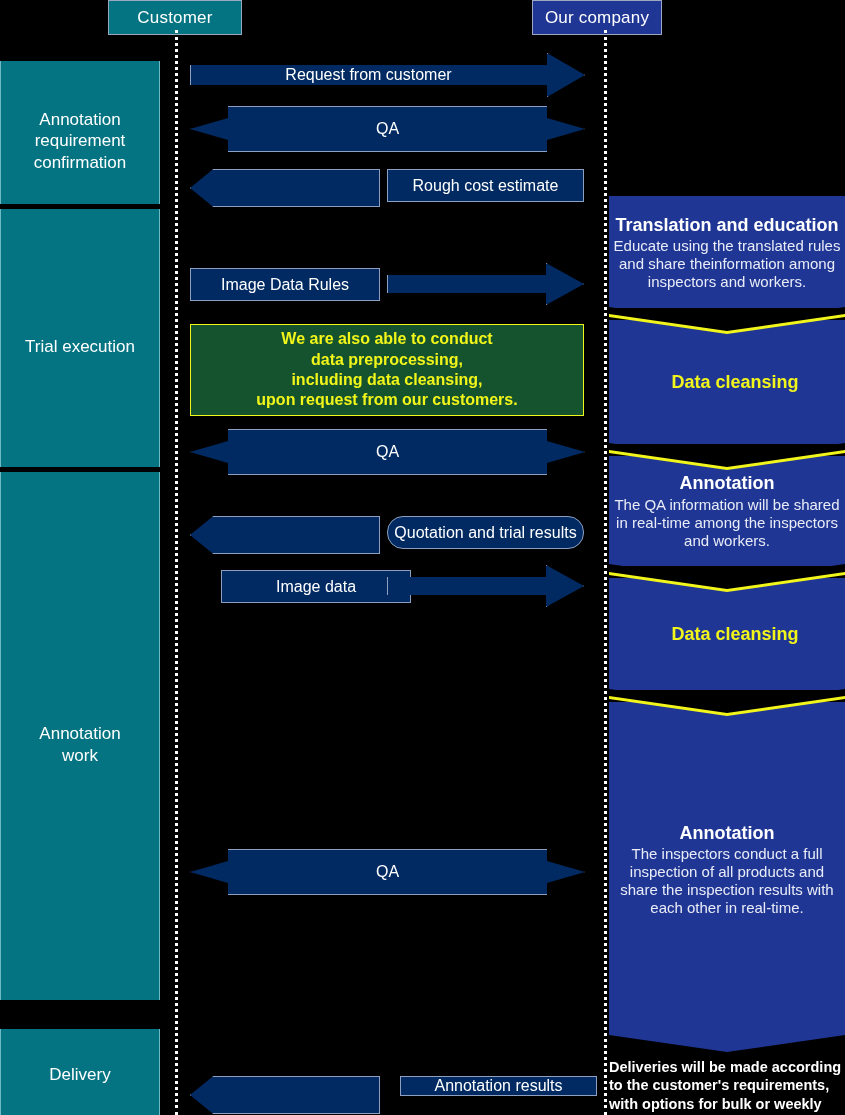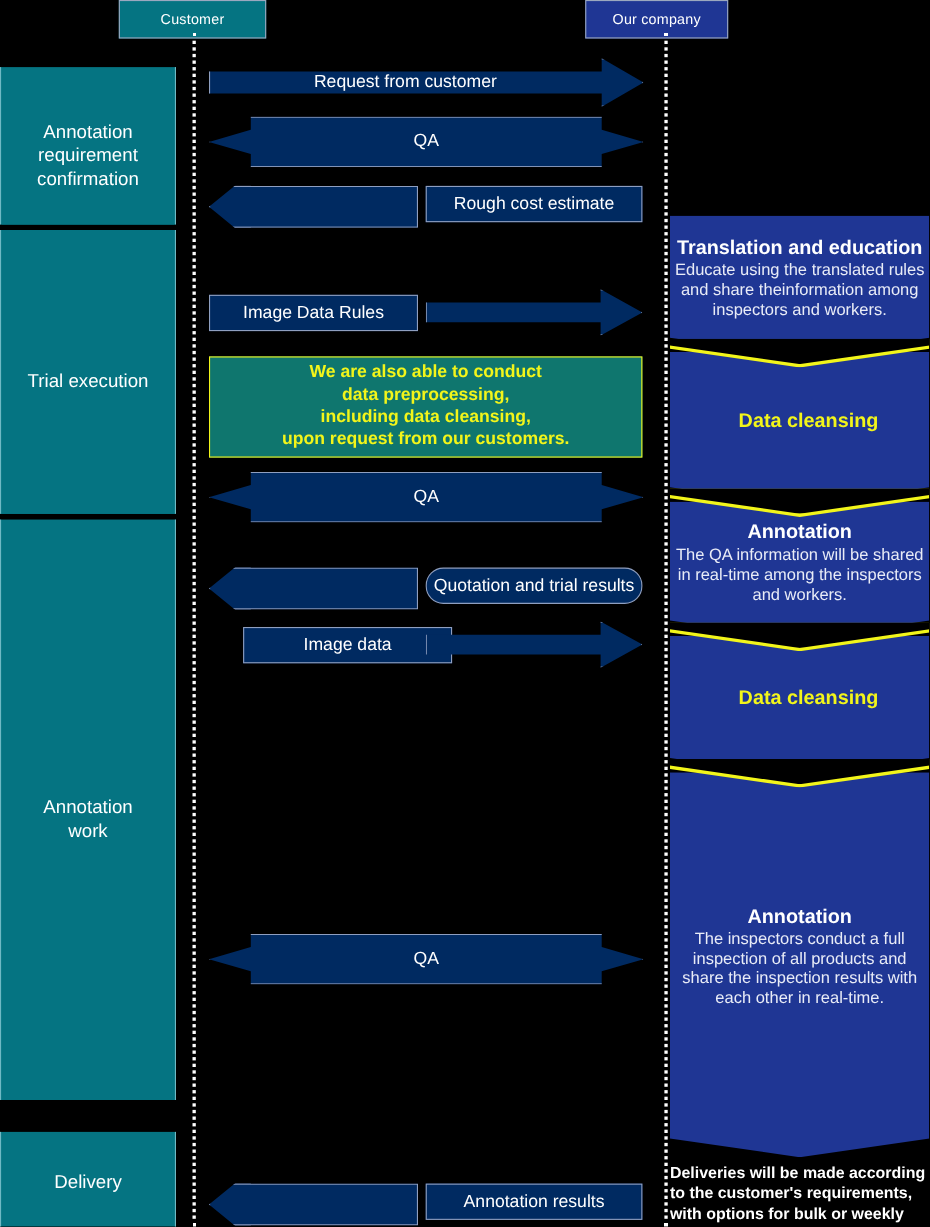--- a/index.html
+++ b/index.html
@@ -8,21 +8,21 @@
     background: #000000;
     font-family: "Liberation Sans", sans-serif;
     overflow: hidden;
   }
   #stage { position: relative; width: 845px; height: 1115px; background: #000; }
 
   
   .chip {
     position: absolute;
     display: flex; align-items: center; justify-content: center;
-    color: #fff; font-size: 13px; font-weight: 400;
+    color: #fff; font-size: 17px; font-weight: 400;
     letter-spacing: .2px;
     border: 1px solid #9ba8bf;
   }
   .chip.customer { left: 108px; top: 0px; width: 134px; height: 35px; background: #057482; }
   .chip.company  { left: 532px; top: 0px; width: 130px; height: 35px; background: #1f3694; }
 
   
   .lane-dash {
     position: absolute; top: 30px; width: 0; height: 1085px;
     border-left: 3px dotted #ffffff;
@@ -116,21 +116,21 @@
     color: #ffffff; font-size: 16px; text-align: center;
   }
   .arrow-text {
     position: absolute; display: flex; align-items: center; justify-content: center;
     color: #ffffff; font-size: 16px; pointer-events: none;
   }
 
   
   .note-box {
     position: absolute;
-    background: #0f766e; border: 1px solid #f2f51a;
+    background: #14532d; border: 1px solid #f2f51a;
     display: flex; align-items: center; justify-content: center;
     color: #f2f51a; font-size: 16px; font-weight: 700; line-height: 1.28;
     text-align: center; white-space: pre-line;
   }
 </style>
 </head>
 <body>
 
 <div id="stage">
 
@@ -222,15 +222,15 @@
   <div class="arrow left" style="left:190px; top:516px; width:190px; height:38px;"></div>
   <div class="arrow-label" style="left:387px; top:516px; width:197px; height:33px;border-radius:16px;">Quotation and trial results</div>
 
   <div class="arrow-label" style="left:190px; top:570px; width:190px; height:33px;margin-left:31px;">Image data</div>
   <div class="arrow right" style="left:387px; top:565px; width:197px; height:42px;"></div>
 
   <div class="arrow both" style="left:190px; top:849px; width:395px; height:46px;"></div>
   <div class="arrow-text" style="left:190px; top:849px; width:395px; height:46px;">QA</div>
 
   <div class="arrow left" style="left:190px; top:1076px; width:190px; height:38px;"></div>
-  <div class="arrow-label" style="left:387px; top:1076px; width:197px; height:33px;">Annotation results</div>
+  <div class="arrow-label" style="left:400px; top:1076px; width:197px; height:20px;">Annotation results</div>
 
 </div>
 
 </body></html>

